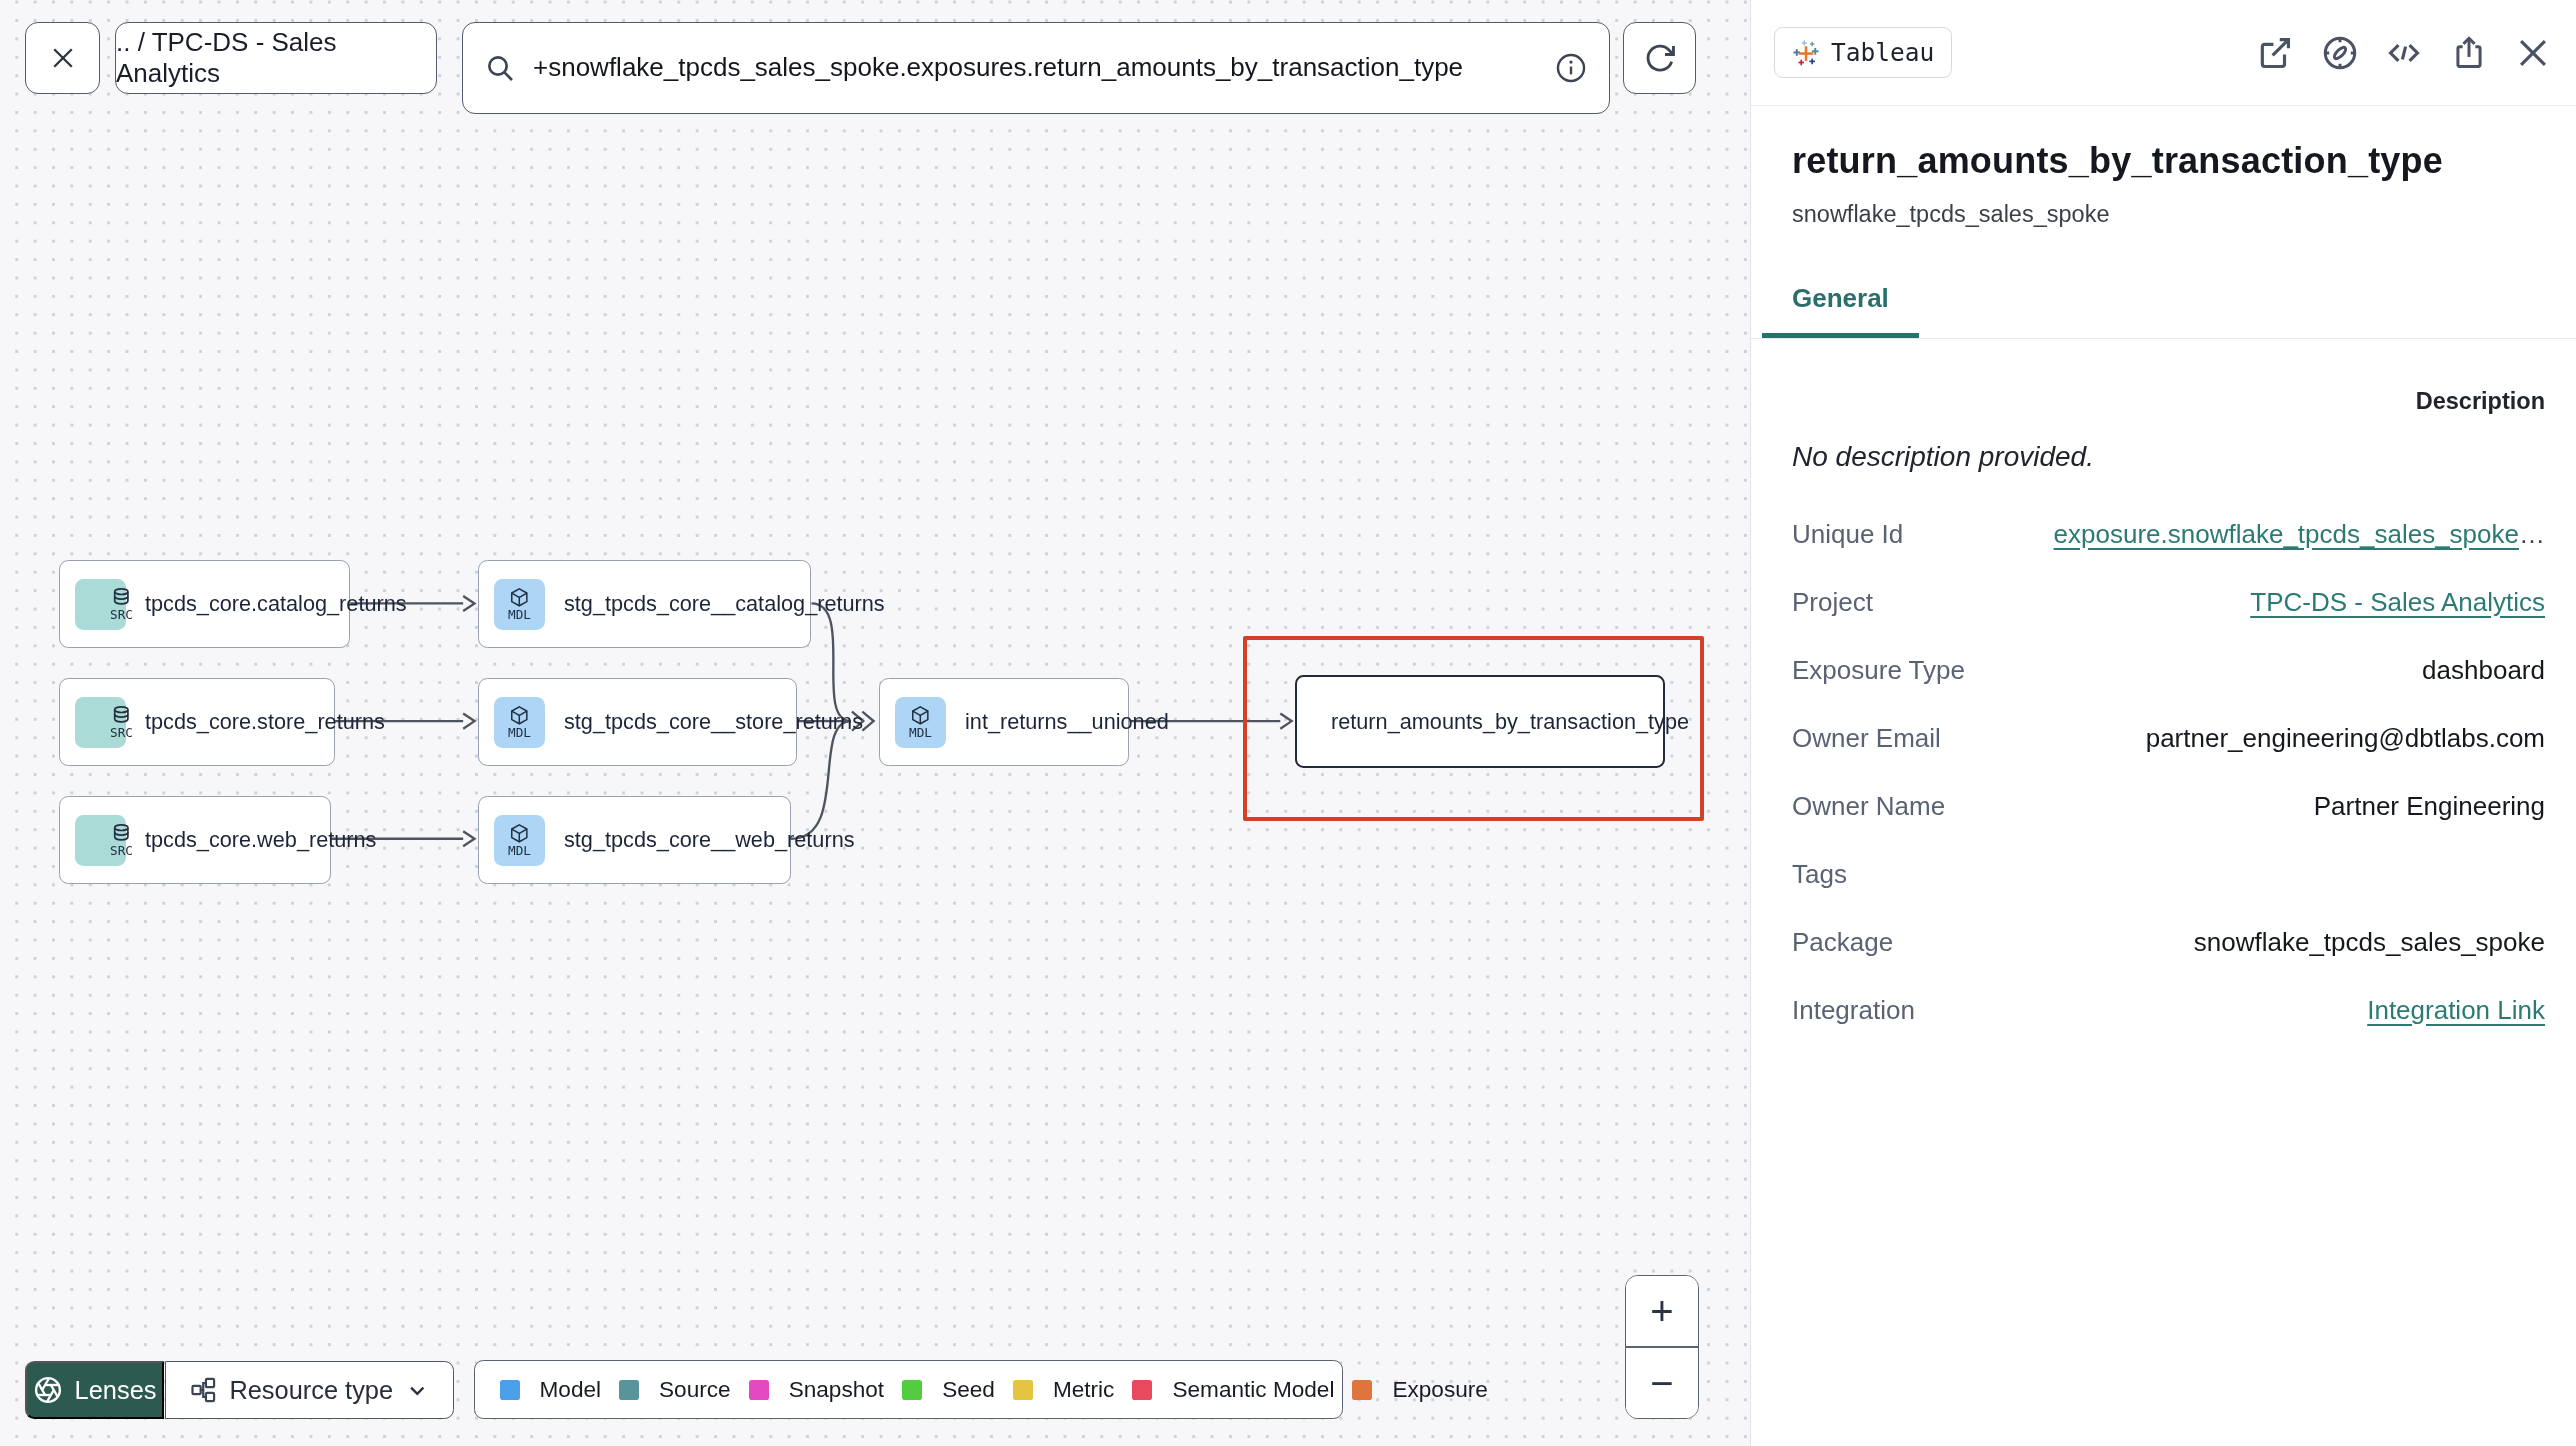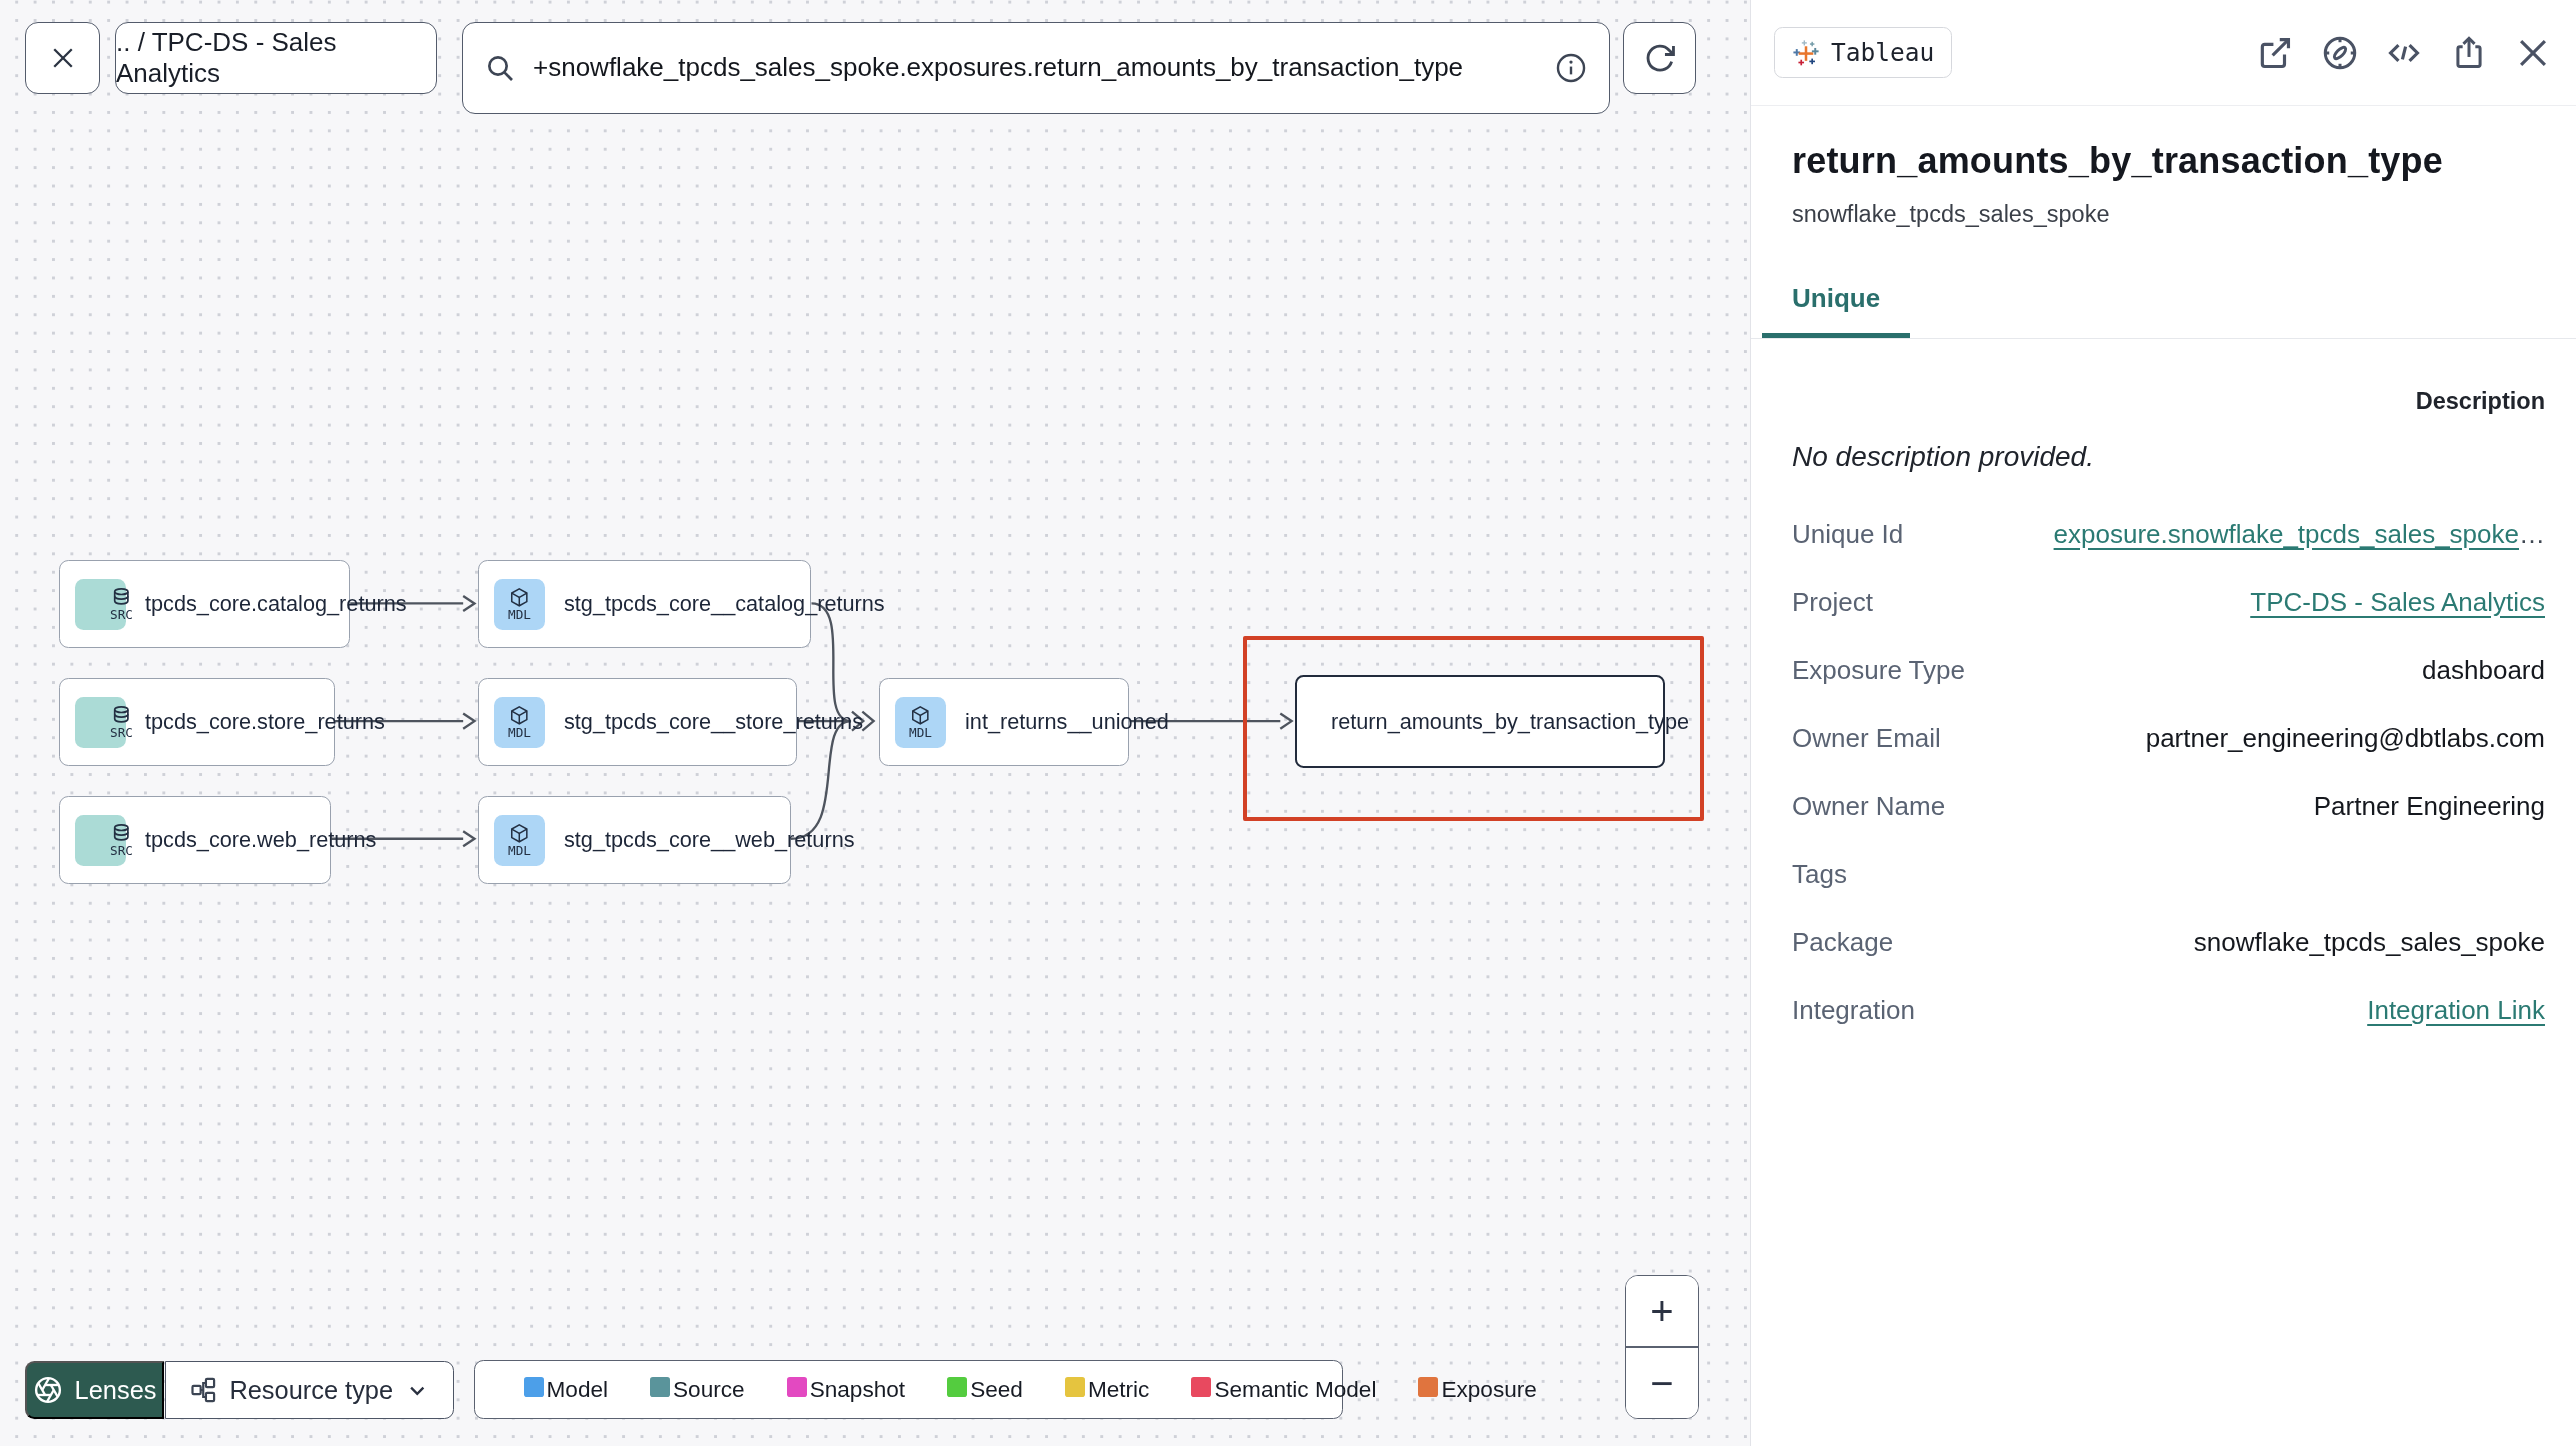--- a/index.html
+++ b/index.html
@@ -29,21 +29,21 @@
   .badge .btxt { font-family:"DejaVu Sans Mono", monospace; font-size:12.7px; color:#233043; line-height:1; margin-top:0.9px; }
   .badge-src { background:#abdbd6;padding-left:42px; }
   .badge-mdl { background:#add6f6; }
   .node-exposure { border:2.8px solid #222b3c; border-radius:8.5px; height:93px; }
   .red-highlight { position:absolute; left:1243px; top:636px; width:461px; height:185px; border:4.7px solid #d24126; border-radius:1.9px; }
 
   
   .lenses-btn { position:absolute; left:25.4px; top:1361px; width:139px; height:58px; background:#2d5a50; border-radius:9.4px 0 0 9.4px; display:flex; align-items:center; justify-content:center; gap:11.3px; color:#fff; font-size:25.4px; }
   .resource-pill { position:absolute; left:165px; top:1361px; width:289px; height:58px; background:#fff; border:1.9px solid #4d5565; border-radius:0 9.4px 9.4px 0; display:flex; align-items:center; justify-content:center; gap:12.2px; font-size:25.4px; color:#262d3b; }
   .legend { position:absolute; left:474px; top:1360px; width:869px; height:59px; background:#fff; border:1.9px solid #5a6170; border-radius:9.4px; display:flex; align-items:center; padding:0 24.5px; gap:18px; }
-  .legend-item { display:flex; gap:3px;margin-left:24px; }
+  .legend-item { display:flex; align-items:center; gap:20px; }
   .legend-item .chip { width:20px; height:20px; border-radius:2.8px; flex:0 0 auto; }
   .legend-item .llabel { font-size:22.6px; color:#171b24; white-space:nowrap; }
   .zoomctl { position:absolute; left:1625px; top:1275px; width:74px; height:144px; background:#fff; border:1.9px solid #5a6170; border-radius:13px; display:flex; flex-direction:column; overflow:hidden; }
   .zoomctl .zbtn { flex:1; display:flex; align-items:center; justify-content:center; font-size:40px; color:#2b3242; background:#fff; border:none; font-family:"Liberation Sans",sans-serif; cursor:pointer; }
   .zoomctl .zbtn:first-child { border-bottom:2.4px solid #5a6170; }
 
   
   .panel { position:relative; width:825px; height:1446px; background:#fff; }
   .panel-header { height:106px; border-bottom:1.9px solid #edeef1; display:flex; align-items:center; padding:0 22.6px; }
   .tableau-badge { display:flex; align-items:center; gap:11.3px; border:1.9px solid #d6d8dd; border-radius:8.5px; height:51px; padding:0 17px; font-family:"DejaVu Sans Mono", monospace; font-size:24.5px; color:#1d222c; }
@@ -367,21 +367,21 @@
         </button>
       </span>
     </div>
 
     <div class="panel-title-block">
       <div class="panel-title">return_amounts_by_transaction_type</div>
       <div class="panel-subtitle">snowflake_tpcds_sales_spoke</div>
     </div>
 
     <div class="tabs">
-      <span class="tab-active">Unique</span>
+      <span class="tab-active">General</span>
     </div>
 
     <div class="section">
       <div class="desc-label">Description</div>
       <div class="desc-text">No description provided.</div>
 
       <div class="frow">
         <span class="flabel">Unique Id</span>
         <span class="fvalue"><span class="tlink">exposure.snowflake_tpcds_sales_spoke</span><span class="ellip">…</span></span>
       </div>

